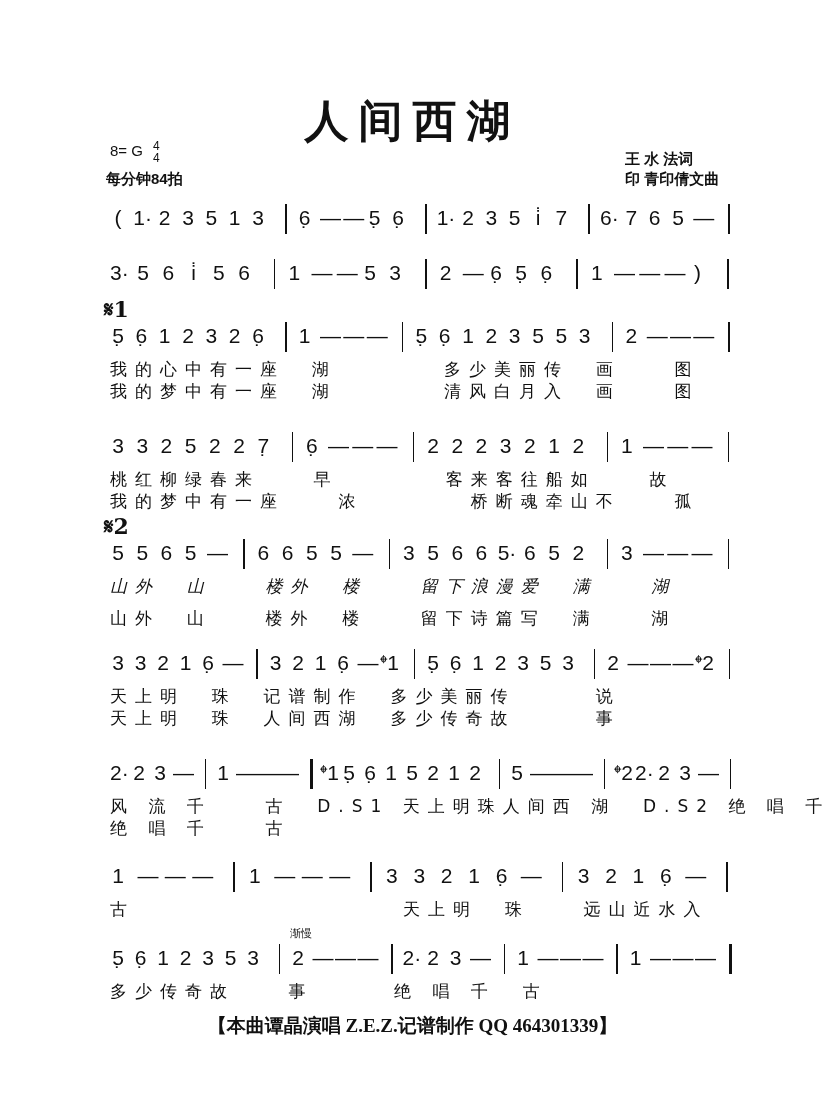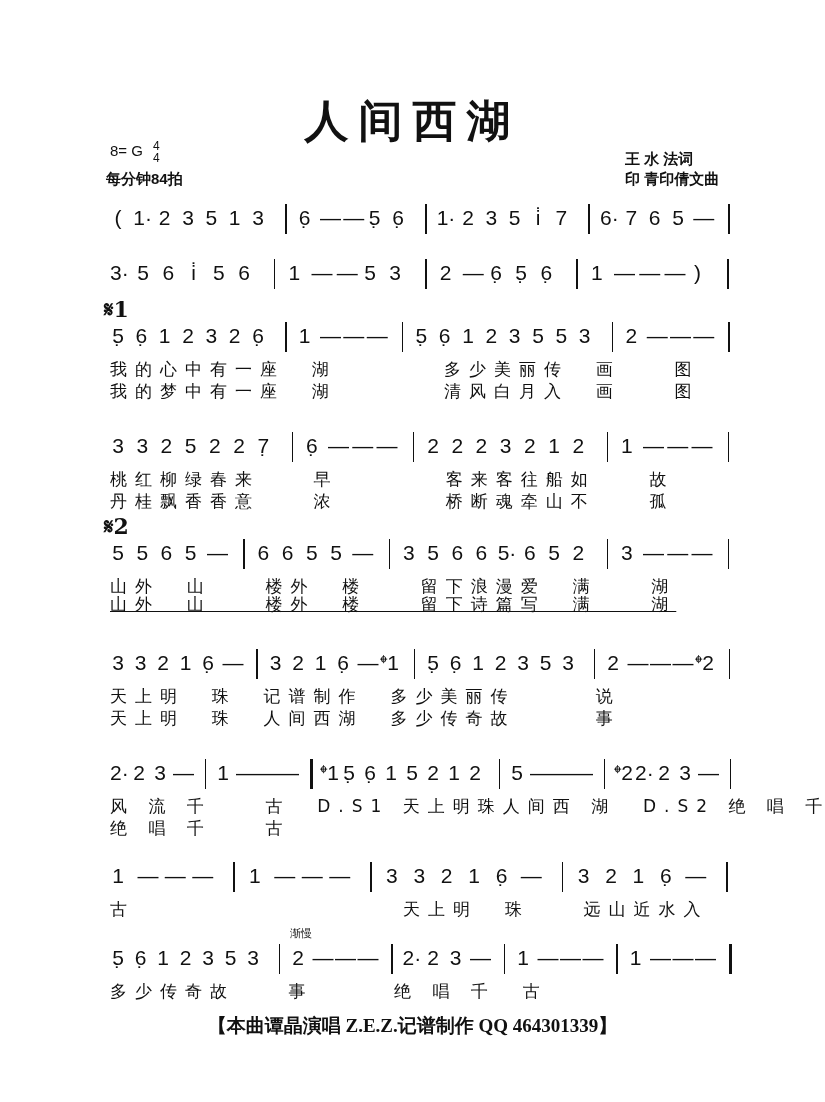--- a/index.html
+++ b/index.html
@@ -144,21 +144,21 @@
       <div class="n" style="left: 411.923px;">2</div>
       <div class="n" style="left: 436.154px;">1</div>
       <div class="n" style="left: 460.385px;">2</div>
       <div class="bar" style="left: 496.731px;"></div>
       <div class="n" style="left: 508.846px;">1</div>
       <div class="n" style="left: 533.077px;">—</div>
       <div class="n" style="left: 557.308px;">—</div>
       <div class="n" style="left: 581.538px;">—</div>
       <div class="bar" style="left: 617.885px;"></div>
       <div class="lyr" style="left: 0px; top: 40px;">桃红柳绿春来    早        客来客往船如    故</div>
-      <div class="lyr" style="left: 0px; top: 62px;">丹桂飘香香意    浓        桥断魂牵山不    孤</div>
+      <div class="lyr" style="left: 0px; top: 62px;">我的梦中有一座    浓        桥断魂牵山不    孤</div>
     </div>
     <div class="sys" style="top: 535px;">
       <div class="sign" style="left: -6px; top: -22px;">𝄋2</div>
       <div class="n" style="left: 0px;">5</div>
       <div class="n" style="left: 24.2308px;">5</div>
       <div class="n" style="left: 48.4615px;">6</div>
       <div class="n" style="left: 72.6923px;">5</div>
       <div class="n" style="left: 96.9231px;">—</div>
       <div class="bar" style="left: 133.269px;"></div>
       <div class="n" style="left: 145.385px;">6</div>
@@ -174,22 +174,22 @@
       <div class="n" style="left: 387.692px;">5·</div>
       <div class="n" style="left: 411.923px;">6</div>
       <div class="n" style="left: 436.154px;">5</div>
       <div class="n" style="left: 460.385px;">2</div>
       <div class="bar" style="left: 496.731px;"></div>
       <div class="n" style="left: 508.846px;">3</div>
       <div class="n" style="left: 533.077px;">—</div>
       <div class="n" style="left: 557.308px;">—</div>
       <div class="n" style="left: 581.538px;">—</div>
       <div class="bar" style="left: 617.885px;"></div>
-      <div class="lyr" style="left: 0px; top: 40px;">山外  山    楼外  楼    留下浪漫爱  满    湖</div>
-      <div class="lyr" style="left: 0px; top: 58px; text-decoration: underline;">山外  山    楼外  楼    留下诗篇写  满    湖</div>
+      <div class="lyr" style="left: 0px; top: 40px; font-style: italic;">山外  山    楼外  楼    留下浪漫爱  满    湖</div>
+      <div class="lyr" style="left: 0px; top: 72px;">山外  山    楼外  楼    留下诗篇写  满    湖</div>
     </div>
     <div class="sys" style="top: 645px;">
       <div class="n" style="left: 0px;">3</div>
       <div class="n" style="left: 22.5px;">3</div>
       <div class="n" style="left: 45px;">2</div>
       <div class="n" style="left: 67.5px;">1</div>
       <div class="n" style="left: 90px;">6̣</div>
       <div class="n" style="left: 112.5px;">—</div>
       <div class="bar" style="left: 146.25px;"></div>
       <div class="n" style="left: 157.5px;">3</div>

